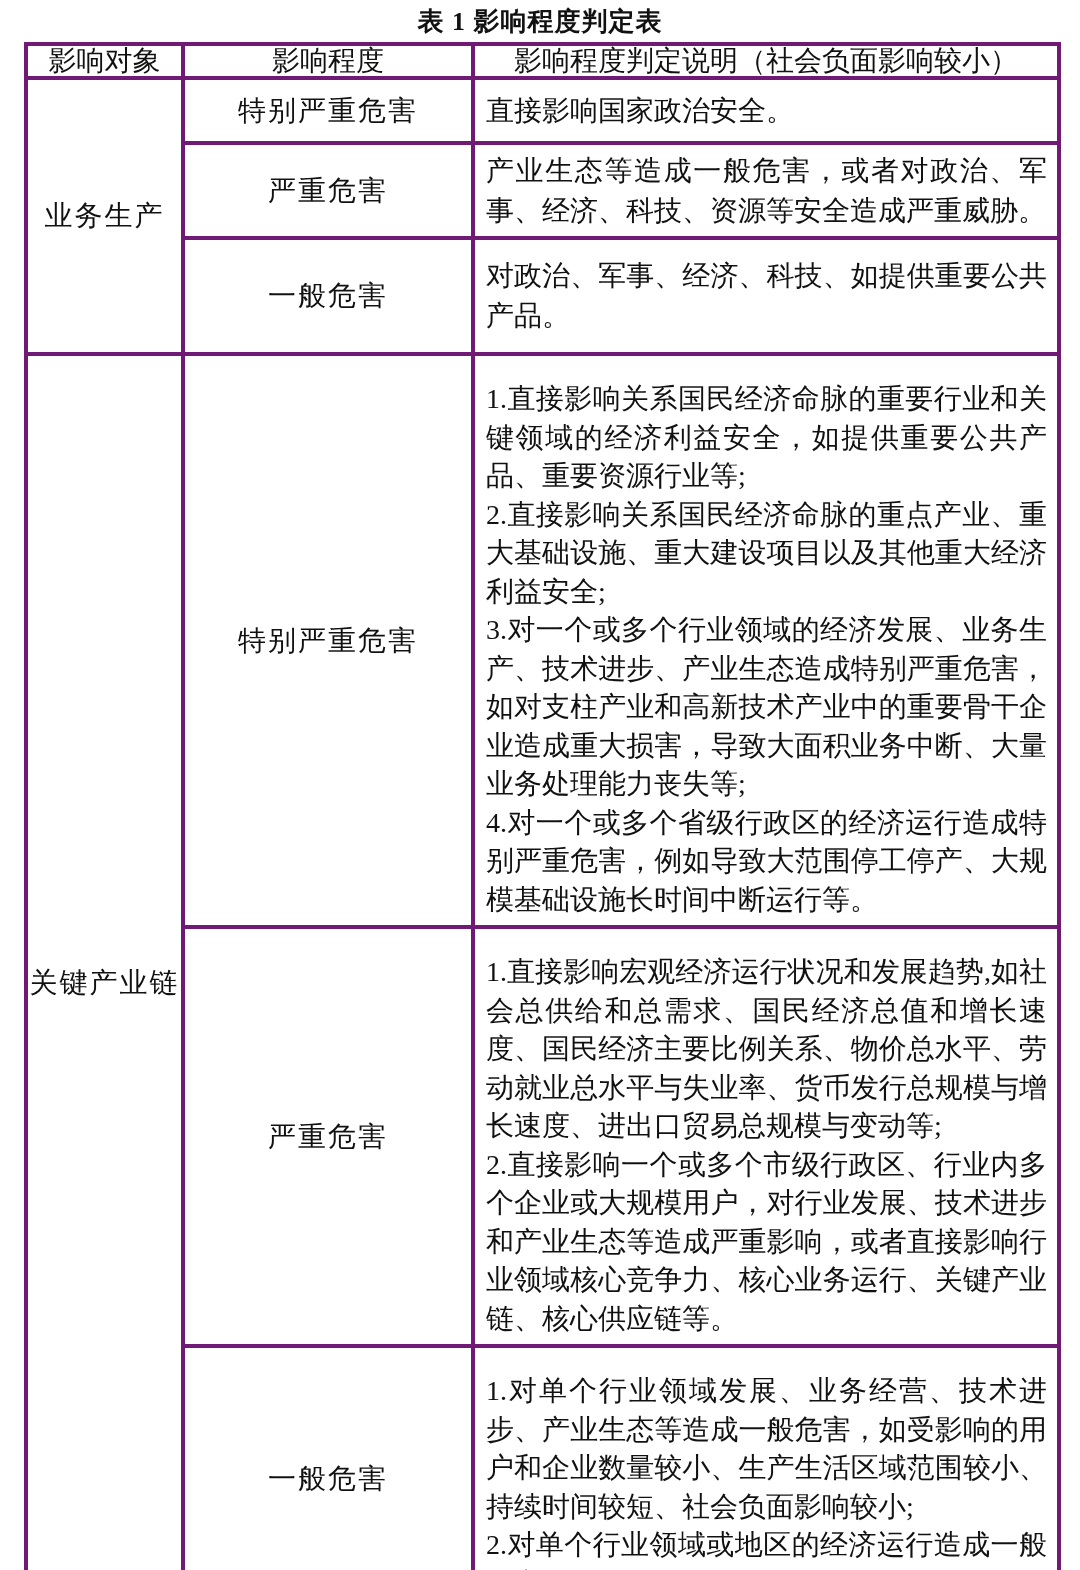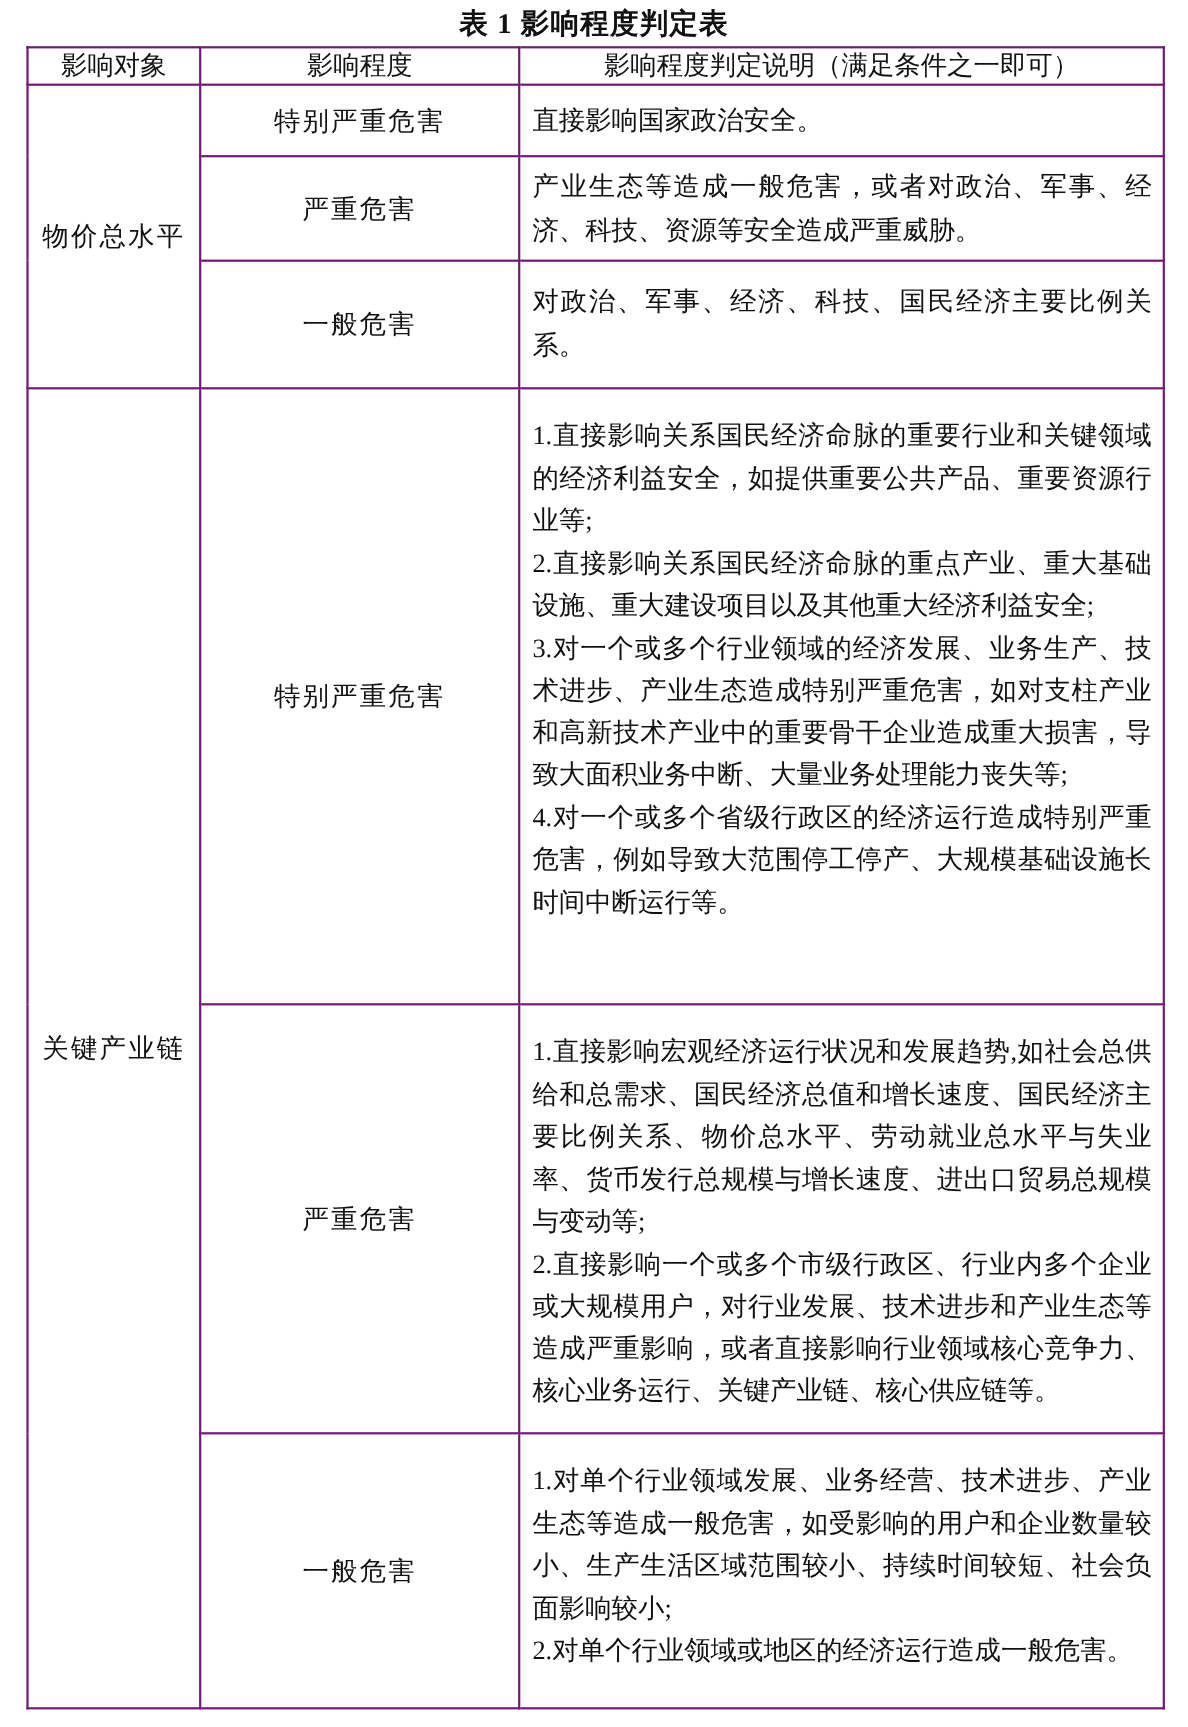--- a/index.html
+++ b/index.html
@@ -28,22 +28,22 @@
   }
   table.impact-table {
     position: absolute;
     top: 42px;
     left: 24px;
     width: 1033px;
     border-collapse: collapse;
     table-layout: fixed;
   }
   table.impact-table td, table.impact-table th {
-    border: 2px solid #701a75;
-    font-size: 24px;
+    border: 4px solid #701a75;
+    font-size: 28px;
     font-weight: normal;
     box-sizing: border-box;
     overflow: hidden;
   }
   tr.r-head    { height: 34px; }
   tr.r1        { height: 65px; }
   tr.r2        { height: 95px; }
   tr.r3        { height: 116px; }
   tr.r4        { height: 560px; }
   tr.r5        { height: 390px; }
@@ -93,37 +93,37 @@
     <colgroup>
       <col style="width:157px">
       <col style="width:290px">
       <col style="width:586px">
     </colgroup>
 
     <tbody>
         <tr class="r-head">
       <th class="h-cell">影响对象</th>
       <th class="h-cell">影响程度</th>
-      <th class="h-cell">影响程度判定说明（满足条件之一即可）</th>
+      <th class="h-cell">影响程度判定说明（社会负面影响较小）</th>
     </tr>
 
     <tr class="r1">
-      <td class="c-obj" rowspan="3">物价总水平</td>
+      <td class="c-obj" rowspan="3">业务生产</td>
       <td class="c-deg">特别严重危害</td>
       <td class="c-desc">直接影响国家政治安全。</td>
     </tr>
 
     <tr class="r2">
       <td class="c-deg">严重危害</td>
       <td class="c-desc">产业生态等造成一般危害，或者对政治、军事、经济、科技、资源等安全造成严重威胁。</td>
     </tr>
 
     <tr class="r3">
       <td class="c-deg">一般危害</td>
-      <td class="c-desc">对政治、军事、经济、科技、国民经济主要比例关系。</td>
+      <td class="c-desc">对政治、军事、经济、科技、如提供重要公共产品。</td>
     </tr>
 
     <tr class="r4">
       <td class="c-obj" rowspan="3">关键产业链</td>
       <td class="c-deg">特别严重危害</td>
       <td class="c-desc multi">1.直接影响关系国民经济命脉的重要行业和关键领域的经济利益安全，如提供重要公共产品、重要资源行业等;
 2.直接影响关系国民经济命脉的重点产业、重大基础设施、重大建设项目以及其他重大经济利益安全;
 3.对一个或多个行业领域的经济发展、业务生产、技术进步、产业生态造成特别严重危害，如对支柱产业和高新技术产业中的重要骨干企业造成重大损害，导致大面积业务中断、大量业务处理能力丧失等;
 4.对一个或多个省级行政区的经济运行造成特别严重危害，例如导致大范围停工停产、大规模基础设施长时间中断运行等。</td>
     </tr>

